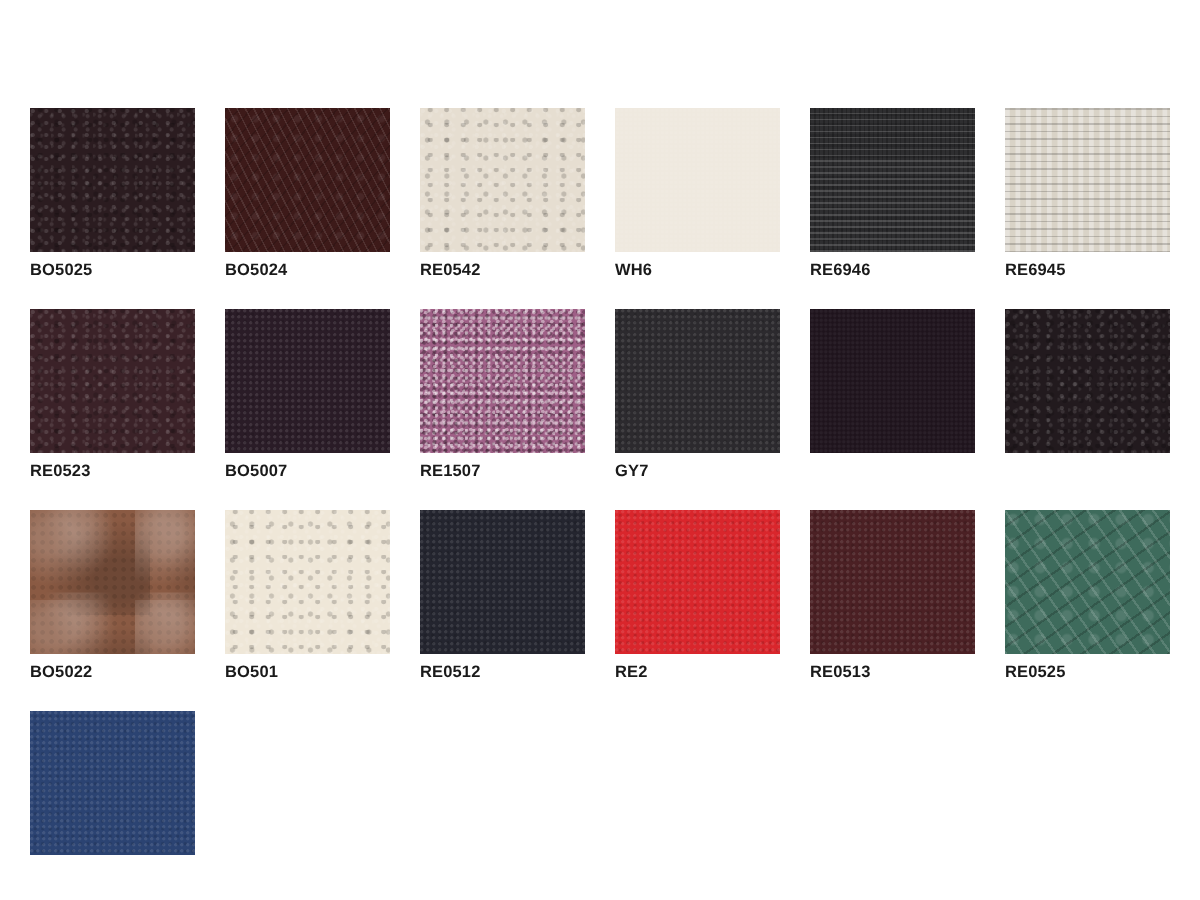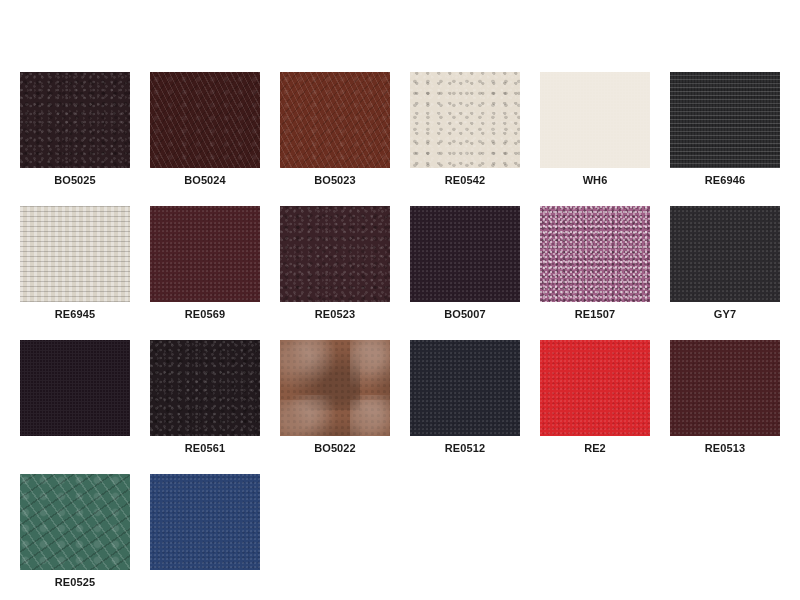--- a/index.html
+++ b/index.html
@@ -106,21 +106,21 @@
     background-size: 3px 3px;
   }
   .tex.largegrain {
     background-image:
       repeating-linear-gradient(55deg, rgba(255,255,255,.14) 0 1.5px, rgba(0,0,0,0) 1.5px 9px),
       repeating-linear-gradient(-35deg, rgba(0,0,0,.18) 0 1.5px, rgba(0,0,0,0) 1.5px 11px),
       radial-gradient(circle at 30% 40%, rgba(255,255,255,.10) 0 3px, rgba(0,0,0,0) 4.5px);
     background-size: auto, auto, 18px 16px;
   }
   .label {
-    text-align: center;
+    text-align: left;
     font-size: 11px;
     font-weight: bold;
     color: #1a1a1a;
     line-height: 1;
     padding-top: 7px;
     letter-spacing: .1px;
     font-family: "Liberation Sans", sans-serif;
   }
 </style>
 </head>
@@ -134,26 +134,20 @@
         </div>
         <div class="label">BO5025</div>
       </div>
       <div class="cell">
         <div class="swatch" style="background-color: rgb(61, 26, 25);">
           <div class="tex crinkle"></div>
         </div>
         <div class="label">BO5024</div>
       </div>
       <div class="cell">
-        <div class="swatch" style="background-color: rgb(107, 46, 32);">
-          <div class="tex crinkle"></div>
-        </div>
-        <div class="label">BO5023</div>
-      </div>
-      <div class="cell">
         <div class="swatch" style="background-color: rgb(230, 222, 209);">
           <div class="tex pebble"></div>
         </div>
         <div class="label">RE0542</div>
       </div>
       <div class="cell">
         <div class="swatch" style="background-color: rgb(239, 233, 223);">
           <div class="tex flat"></div>
         </div>
         <div class="label">WH6</div>
@@ -164,26 +158,20 @@
         </div>
         <div class="label">RE6946</div>
       </div>
       <div class="cell">
         <div class="swatch" style="background-color: rgb(217, 211, 199);">
           <div class="tex dash"></div>
         </div>
         <div class="label">RE6945</div>
       </div>
       <div class="cell">
-        <div class="swatch" style="background-color: rgb(75, 32, 38);">
-          <div class="tex grain"></div>
-        </div>
-        <div class="label">RE0569</div>
-      </div>
-      <div class="cell">
         <div class="swatch" style="background-color: rgb(59, 34, 40);">
           <div class="tex pebble"></div>
         </div>
         <div class="label">RE0523</div>
       </div>
       <div class="cell">
         <div class="swatch" style="background-color: rgb(42, 28, 39);">
           <div class="tex grain"></div>
         </div>
         <div class="label">BO5007</div>
@@ -202,27 +190,32 @@
       </div>
       <div class="cell">
         <div class="swatch" style="background-color: rgb(30, 19, 28);">
           <div class="tex flat"></div>
         </div>
       </div>
       <div class="cell">
         <div class="swatch" style="background-color: rgb(34, 26, 30);">
           <div class="tex pebble"></div>
         </div>
-        <div class="label">RE0561</div>
       </div>
       <div class="cell">
         <div class="swatch" style="background-color: rgb(138, 90, 67);">
           <div class="tex mottle"></div>
         </div>
         <div class="label">BO5022</div>
+      </div>
+      <div class="cell">
+        <div class="swatch" style="background-color: rgb(239, 231, 216);">
+          <div class="tex pebble"></div>
+        </div>
+        <div class="label">BO501</div>
       </div>
       <div class="cell">
         <div class="swatch" style="background-color: rgb(36, 37, 47);">
           <div class="tex grain"></div>
         </div>
         <div class="label">RE0512</div>
       </div>
       <div class="cell">
         <div class="swatch" style="background-color: rgb(217, 38, 44);">
           <div class="tex grain"></div>

